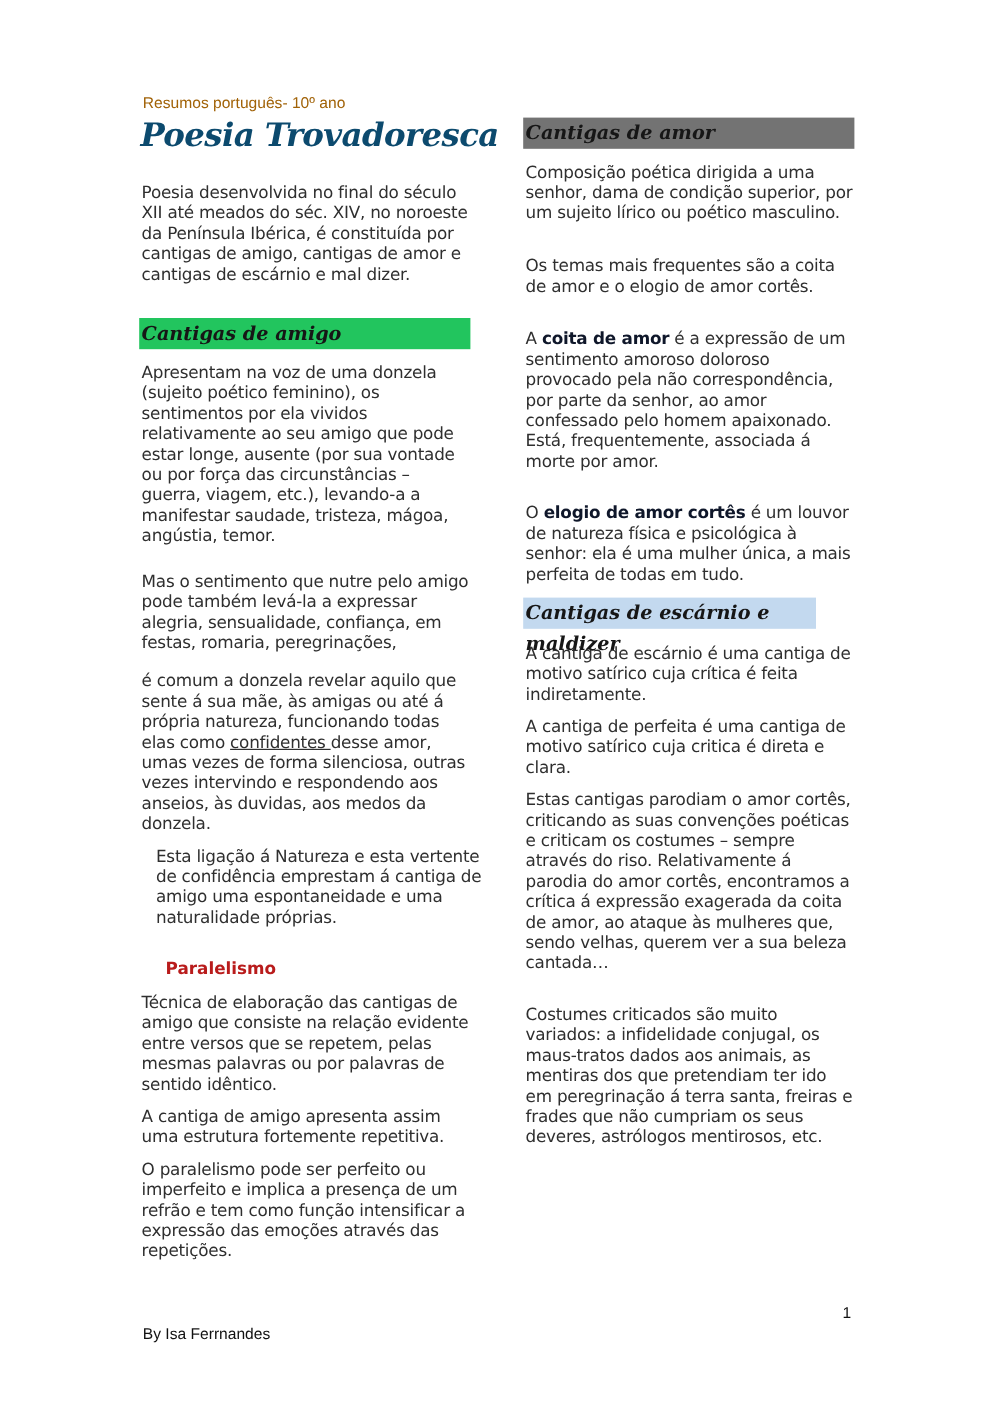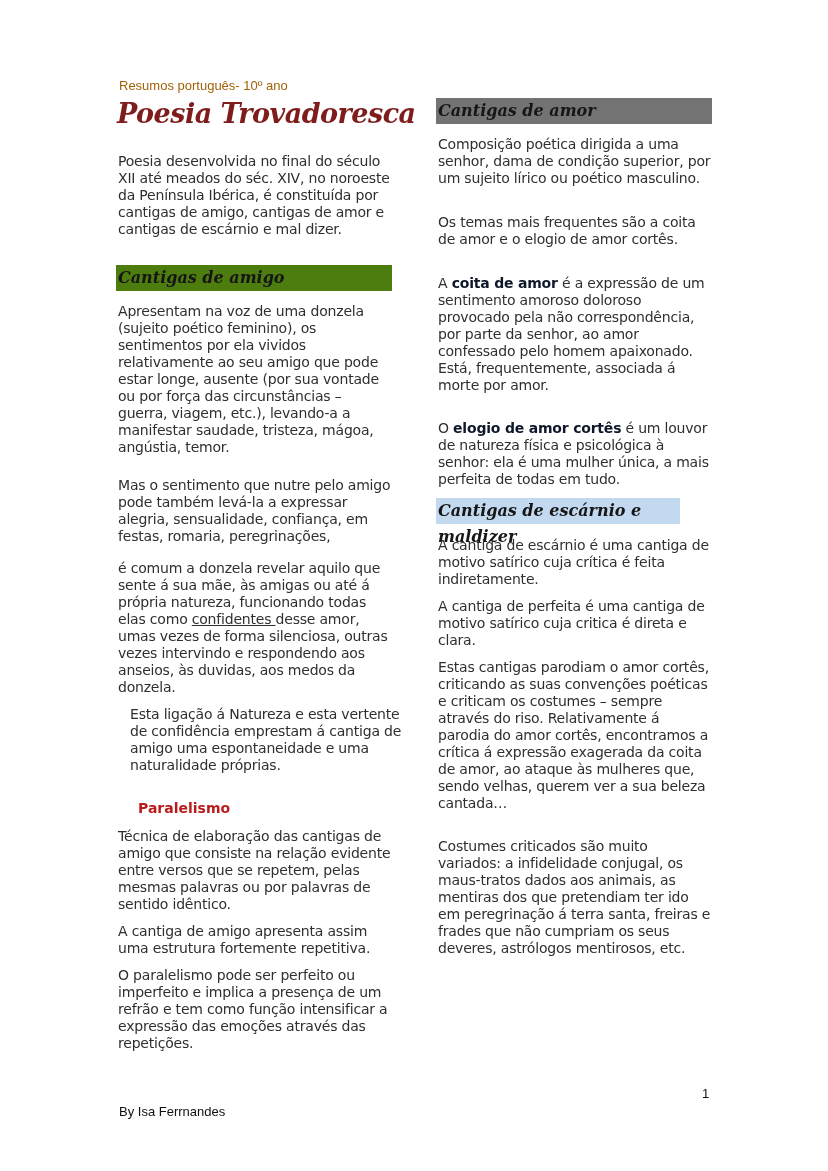--- a/index.html
+++ b/index.html
@@ -17,29 +17,29 @@
     font-family: "Liberation Sans", sans-serif; font-size: 13px; color: #111;
   }
   .page-number {
     position: absolute; left: 702px; top: 1086px;
     font-family: "Liberation Sans", sans-serif; font-size: 13px; color: #111;
   }
 
   .title {
     position: absolute; left: 117px; top: 98px;
     font-family: "DejaVu Serif", serif; font-style: italic; font-weight: bold;
-    font-size: 27px; color: #7f1d1d; letter-spacing: -0.5px;
+    font-size: 27px; color: #0c4a6e; letter-spacing: -0.5px;
   }
   .section-head {
     position: absolute;
     height: 26px; line-height: 26px;
     font-family: "DejaVu Serif", serif; font-style: italic; font-weight: bold;
     font-size: 16px; color: #161616; padding-left: 2px; box-sizing: border-box;
   }
-  .head-amigo { left: 116px; top: 265px; width: 276px; background: #4d7c0f; }
+  .head-amigo { left: 116px; top: 265px; width: 276px; background: #22c55e; }
   .head-amor { left: 436px; top: 98px; width: 276px; background: #737373; }
   .head-escarnio { left: 436px; top: 498px; width: 244px; background: #c3d9ef; }
 
   .block {
     position: absolute;
     font-size: 14px; line-height: 17px; color: #2f2f2f;
     margin: 0;
     letter-spacing: -0.2px;
   }
   .block b { font-weight: bold; color: #0f172a; }

